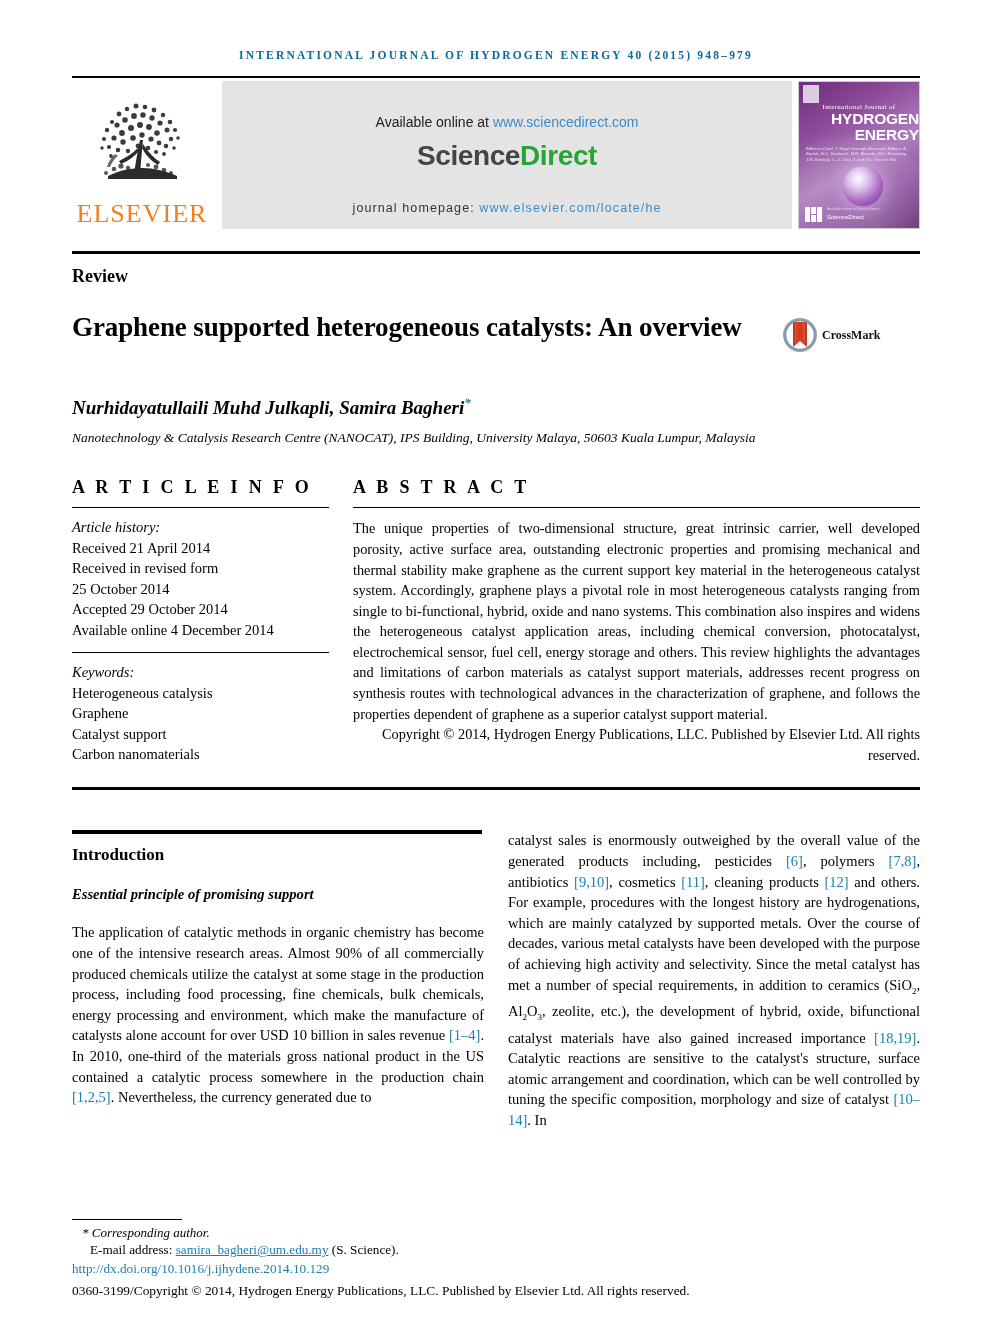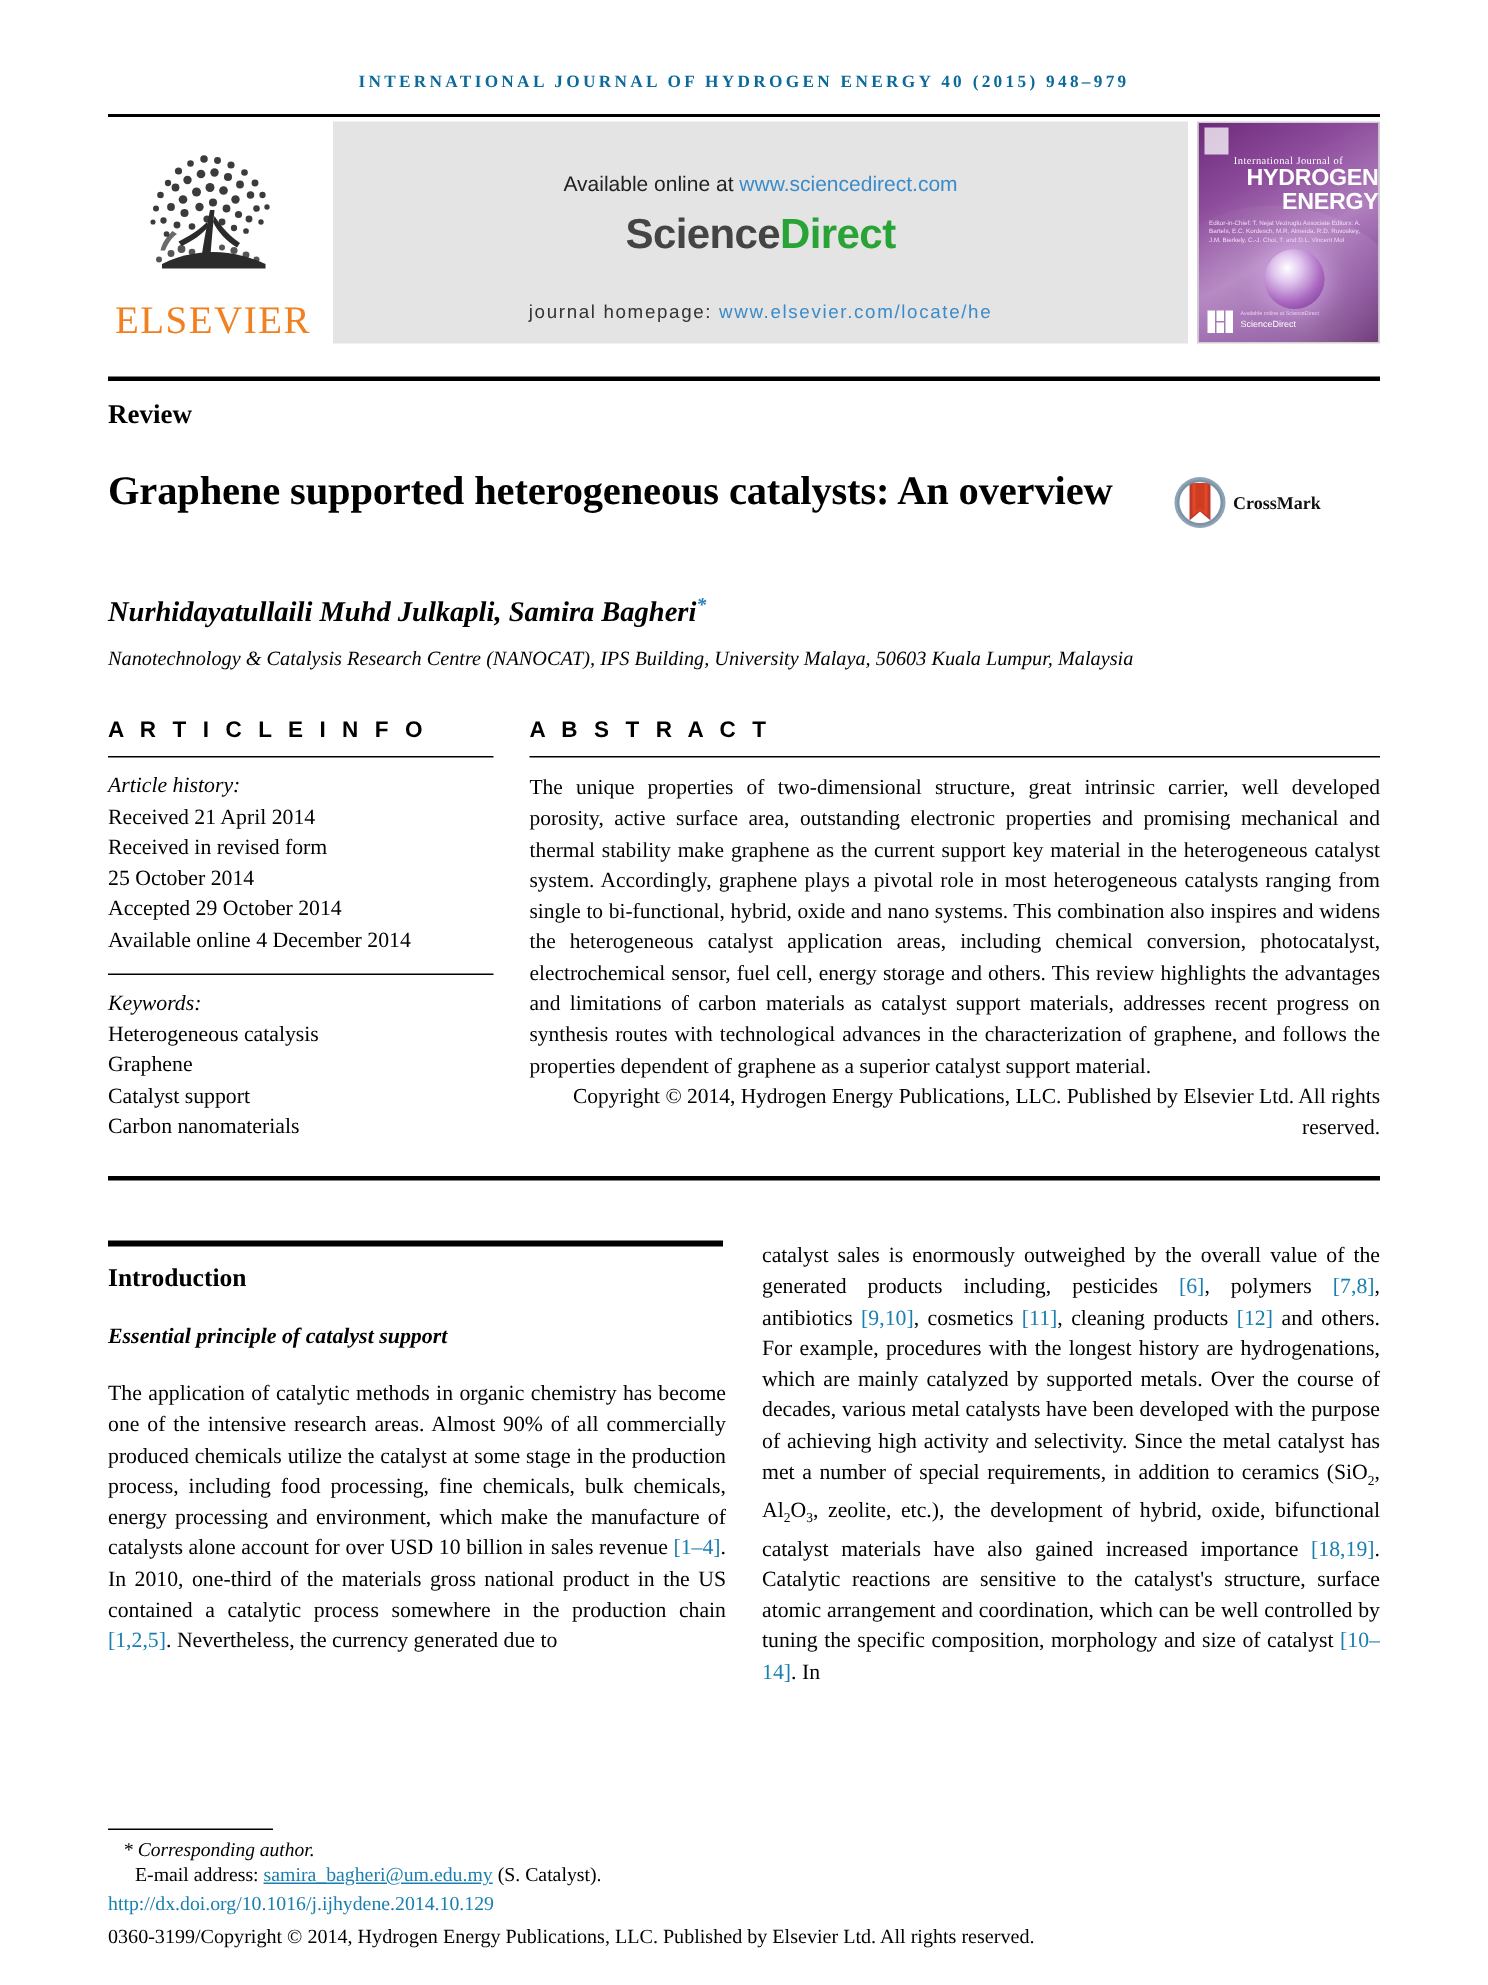--- a/index.html
+++ b/index.html
@@ -234,23 +234,23 @@
 
   
   .info-abstract {
     display: flex;
     margin-top: 30px;
   }
   .col-info { flex: 0 0 257px; width: 257px; }
   .col-abstract { flex: 1 1 auto; margin-left: 24px; }
 
   .sec-label {
-    font-family: Liberation Sans, sans-serif;
-    font-weight: bold;
-    font-size: 15px;
+    font-family: Liberation Serif, serif;
+    font-weight: bold;
+    font-size: 18px;
     letter-spacing: 3.4px;
   }
   .hr-thin { border-top: 1px solid #000; margin-top: 9px; }
 
   .info-block {
     font-family: "Liberation Serif", serif;
     font-size: 14.5px;
     line-height: 20.5px;
     margin-top: 9px;
   }
@@ -510,30 +510,30 @@
       <div class="abstract-copy">Copyright © 2014, Hydrogen Energy Publications, LLC. Published by Elsevier Ltd. All rights reserved.</div>
     </div>
   </div>
 
   <div class="rule-close"></div>
 
   <div class="body-cols">
     <div class="bcol left">
       <div class="col-rule"></div>
       <div class="h-intro">Introduction</div>
-      <div class="h-sub">Essential principle of catalyst support</div>
+      <div class="h-sub">Essential principle of promising support</div>
       <div class="para"><span>The application of catalytic methods in organic chemistry has become one of the intensive research areas. Almost 90% of all commercially produced chemicals utilize the catalyst at some stage in the production process, including food processing, fine chemicals, bulk chemicals, energy processing and environment, which make the manufacture of catalysts alone account for over USD 10 billion in sales revenue </span><span class="cite">[1–4]</span><span>. In 2010, one-third of the materials gross national product in the US contained a catalytic process somewhere in the production chain </span><span class="cite">[1,2,5]</span><span>. Nevertheless, the currency generated due to</span></div>
     </div>
 
     <div class="bcol">
       <div class="para flush"><span>catalyst sales is enormously outweighed by the overall value of the generated products including, pesticides </span><span class="cite">[6]</span><span>, polymers </span><span class="cite">[7,8]</span><span>, antibiotics </span><span class="cite">[9,10]</span><span>, cosmetics </span><span class="cite">[11]</span><span>, cleaning products </span><span class="cite">[12]</span><span> and others. For example, procedures with the longest history are hydrogenations, which are mainly catalyzed by supported metals. Over the course of decades, various metal catalysts have been developed with the purpose of achieving high activity and selectivity. Since the metal catalyst has met a number of special requirements, in addition to ceramics (SiO</span><sub>2</sub><span>, Al</span><sub>2</sub><span>O</span><sub>3</sub><span>, zeolite, etc.), the development of hybrid, oxide, bifunctional catalyst materials have also gained increased importance </span><span class="cite">[18,19]</span><span>. Catalytic reactions are sensitive to the catalyst's structure, surface atomic arrangement and coordination, which can be well controlled by tuning the specific composition, morphology and size of catalyst </span><span class="cite">[10–14]</span><span>. In</span></div>
     </div>
   </div>
 
   <div class="footnote-area">
     <div class="fn-rule"></div>
     <div class="fn-line">* Corresponding author.</div>
-    <div class="fn-line2"><span>E-mail address: </span><a href="#" class="fn-link">samira_bagheri@um.edu.my</a><span> (S. Catalyst).</span></div>
+    <div class="fn-line2"><span>E-mail address: </span><a href="#" class="fn-link">samira_bagheri@um.edu.my</a><span> (S. Science).</span></div>
     <div class="fn-doi">http://dx.doi.org/10.1016/j.ijhydene.2014.10.129</div>
     <div class="fn-issn">0360-3199/Copyright © 2014, Hydrogen Energy Publications, LLC. Published by Elsevier Ltd. All rights reserved.</div>
   </div>
 
 </div>
 
 </body></html>

